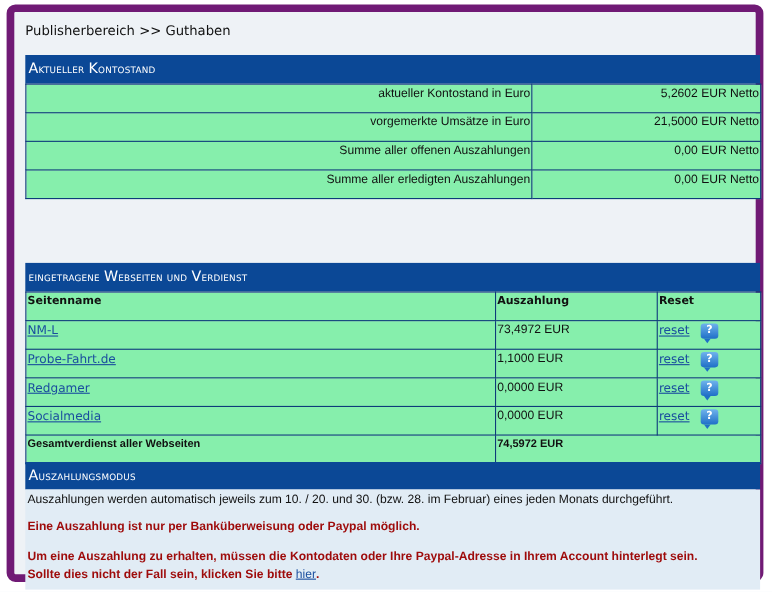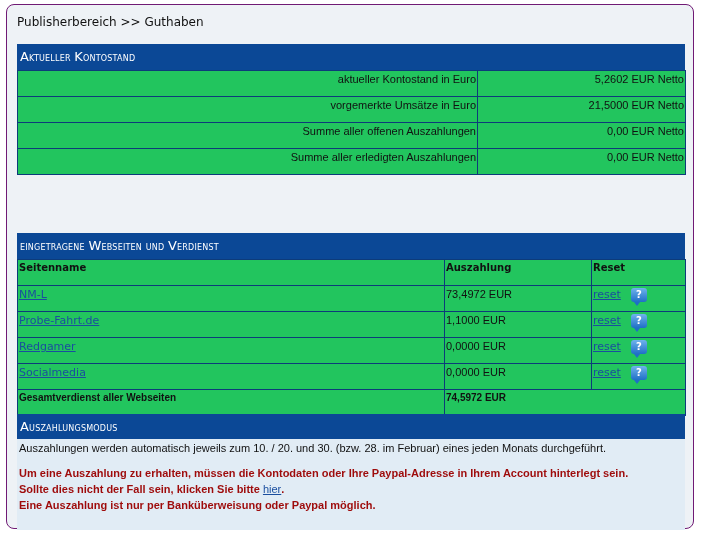--- a/index.html
+++ b/index.html
@@ -2,39 +2,39 @@
 <html><head>
   <meta charset="utf-8">
   <style>
     html, body { margin: 0; padding: 0; }
     body {
       width: 702px; height: 538px; background: #ffffff; overflow: hidden;
       font-family: "DejaVu Sans", sans-serif;
     }
     .panel {
       position: absolute; left: 6px; top: 4px; width: 688px; height: 525px;
-      background: #eef2f6; border: 1px solid #701a75; border-radius: 8px;
+      background: #eef2f6; border: 7px solid #701a75; border-radius: 8px;
       box-sizing: border-box;
     }
     .breadcrumb {
       position: absolute; left: 10px; top: 10px; font-size: 12px; color: #111;
     }
     .section { position: absolute; left: 10px; width: 668px; }
     .sec-head {
       background: #0b4896; color: #fff; height: 26px; line-height: 26px;
       padding-left: 3px; font-weight: normal; font-size: 11px; letter-spacing: 0.2px;
       font-variant: small-caps; box-sizing: border-box;
     }
     .sec-head .big { font-size: 13px; }
     table.grid {
       border-collapse: collapse; width: 668px; table-layout: fixed;
       font-family: "Liberation Sans", sans-serif; font-size: 11px; color: #111;
     }
     table.grid td {
-      background: #22c55e; border: 1px solid #0d3b7a; vertical-align: top;
+      background: #86efac; border: 1px solid #0d3b7a; vertical-align: top;
       padding: 2px 1px 0 1px; height: 23px; box-sizing: border-box;
     }
     .r { text-align: right; }
     a.lnk {
       color: #1a4e9e; text-decoration: underline; font-family: "DejaVu Sans", sans-serif;
       font-size: 11px; cursor: pointer;
     }
     .hdr td { font-weight: bold; font-size: 10px; }
     .hdr td.dv { font-family: "DejaVu Sans", sans-serif; }
     .help {
@@ -134,20 +134,20 @@
     </tbody>
       </table>
   </div>
 
   <div class="section" style="top:409px;">
     <div class="sec-head" style="height:25px;line-height:25px">
       <span class="big">A</span><span>uszahlungsmodus</span>
     </div>
     <div class="payout-body">
       <div class="info">Auszahlungen werden automatisch jeweils zum 10. / 20. und 30. (bzw. 28. im Februar) eines jeden Monats durchgeführt.</div>
+      <div class="warn">Eine Auszahlung ist nur per Banküberweisung oder Paypal möglich.</div>
       <div class="warn" style="margin-bottom:0">
         <span>Um eine Auszahlung zu erhalten, müssen die Kontodaten oder Ihre Paypal-Adresse in Ihrem Account hinterlegt sein.</span><br>
         <span>Sollte dies nicht der Fall sein, klicken Sie bitte </span><a>hier</a><span>.</span>
       </div>
-      <div class="warn">Eine Auszahlung ist nur per Banküberweisung oder Paypal möglich.</div>
     </div>
   </div>
 </div>
 
 </body></html>

